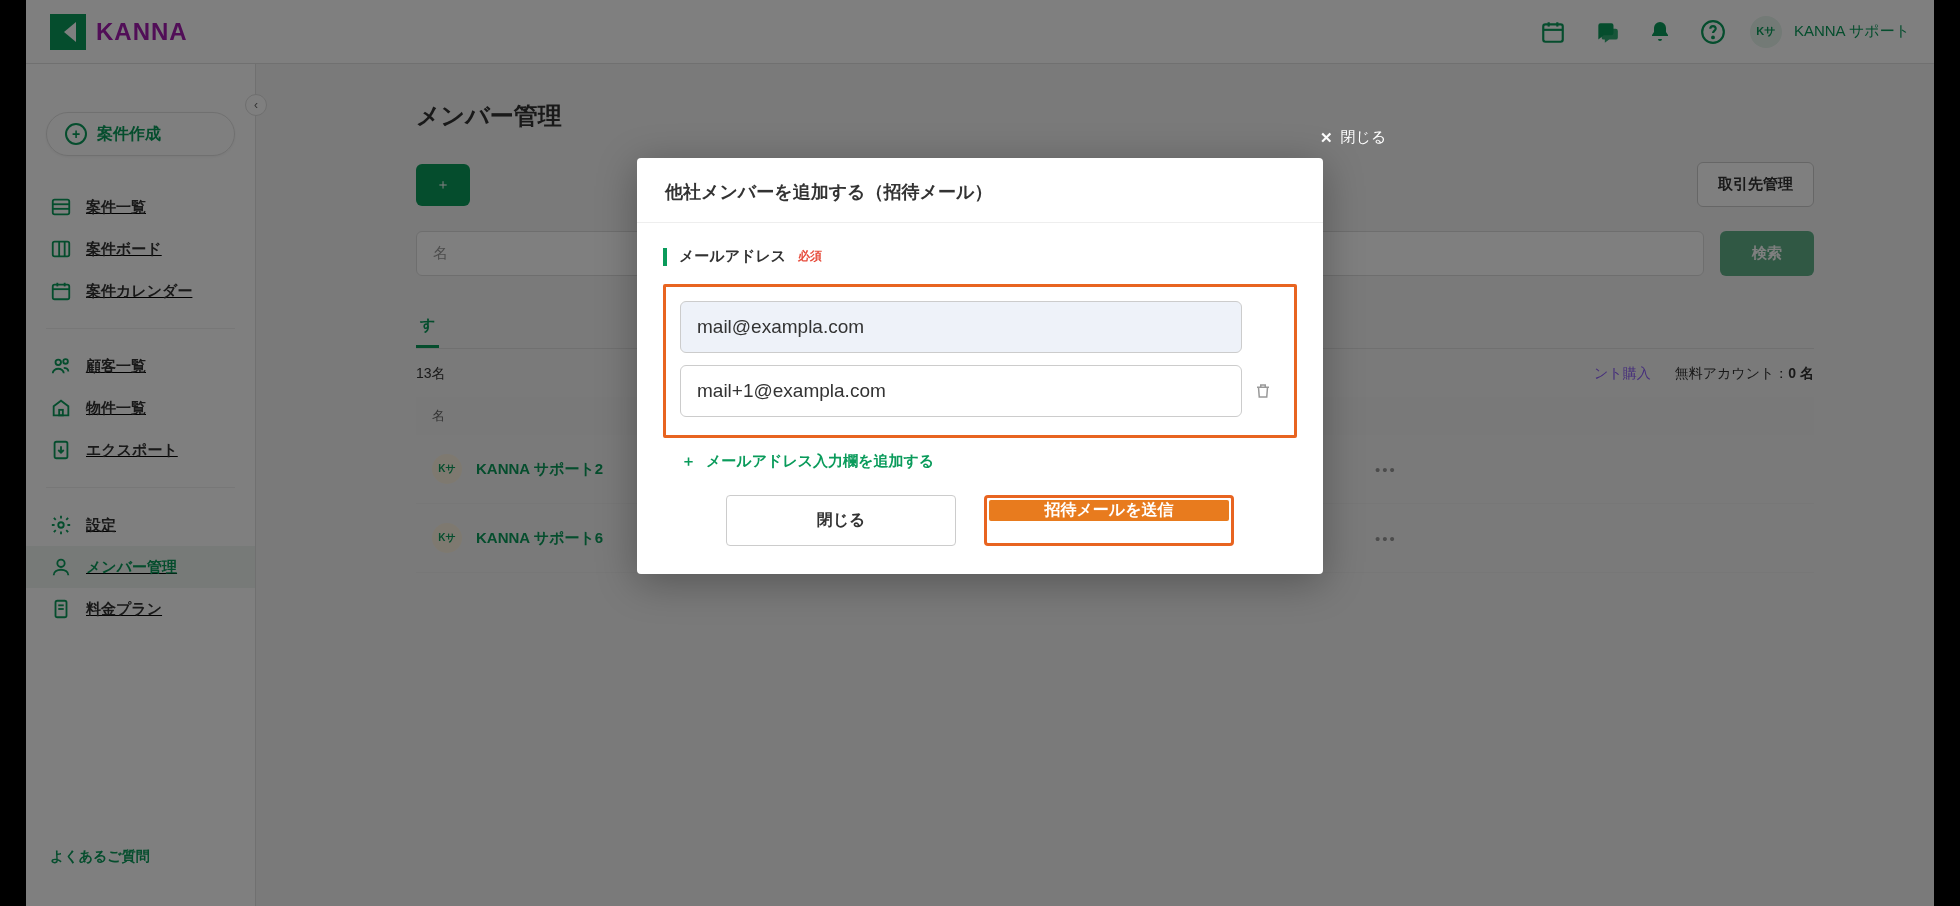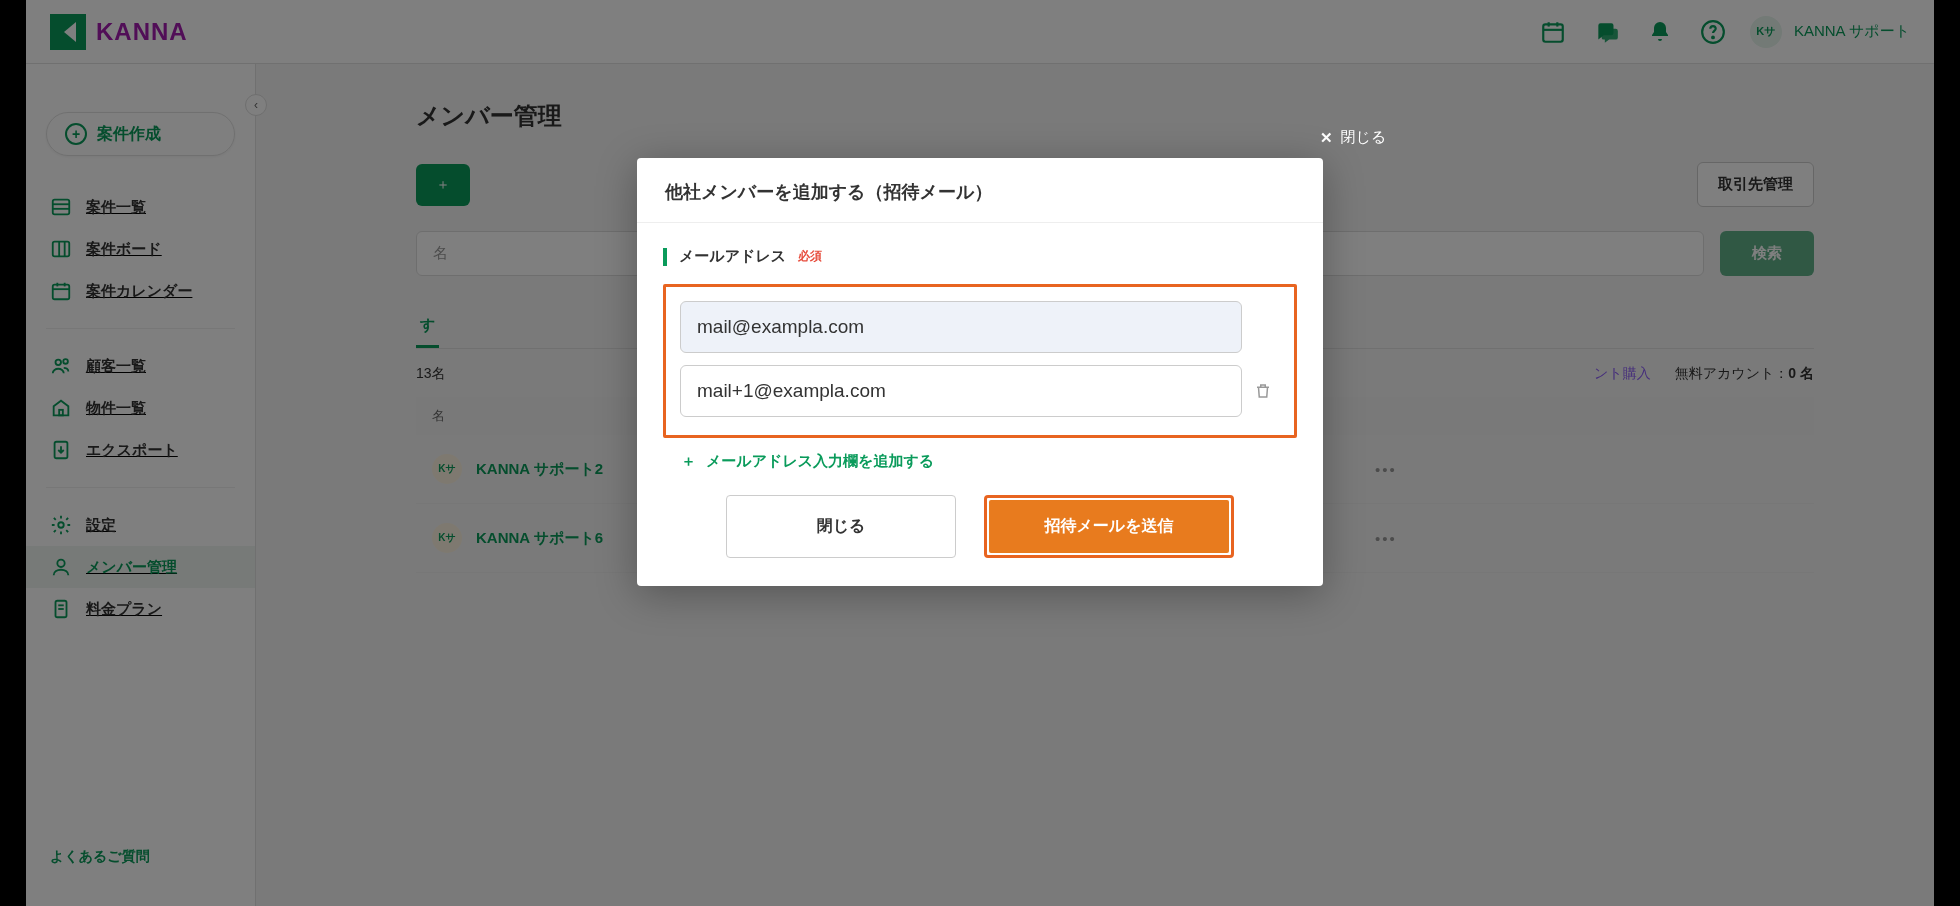--- a/index.html
+++ b/index.html
@@ -408,21 +408,21 @@
       font-weight: 600;
       color: #333;
     }
     .btn-send-wrap {
       border: 3px solid #e86420;
       border-radius: 4px;
       padding: 2px;
     }
     .btn-modal-send {
       width: 240px;
-      padding: 16px 0;
+      padding: 0 0;
       border: none;
       background: #e87b1e;
       color: #fff;
       border-radius: 2px;
       font-size: 16px;
       font-weight: 700;
     }
     svg { display: block; }
   </style>
 </head>

